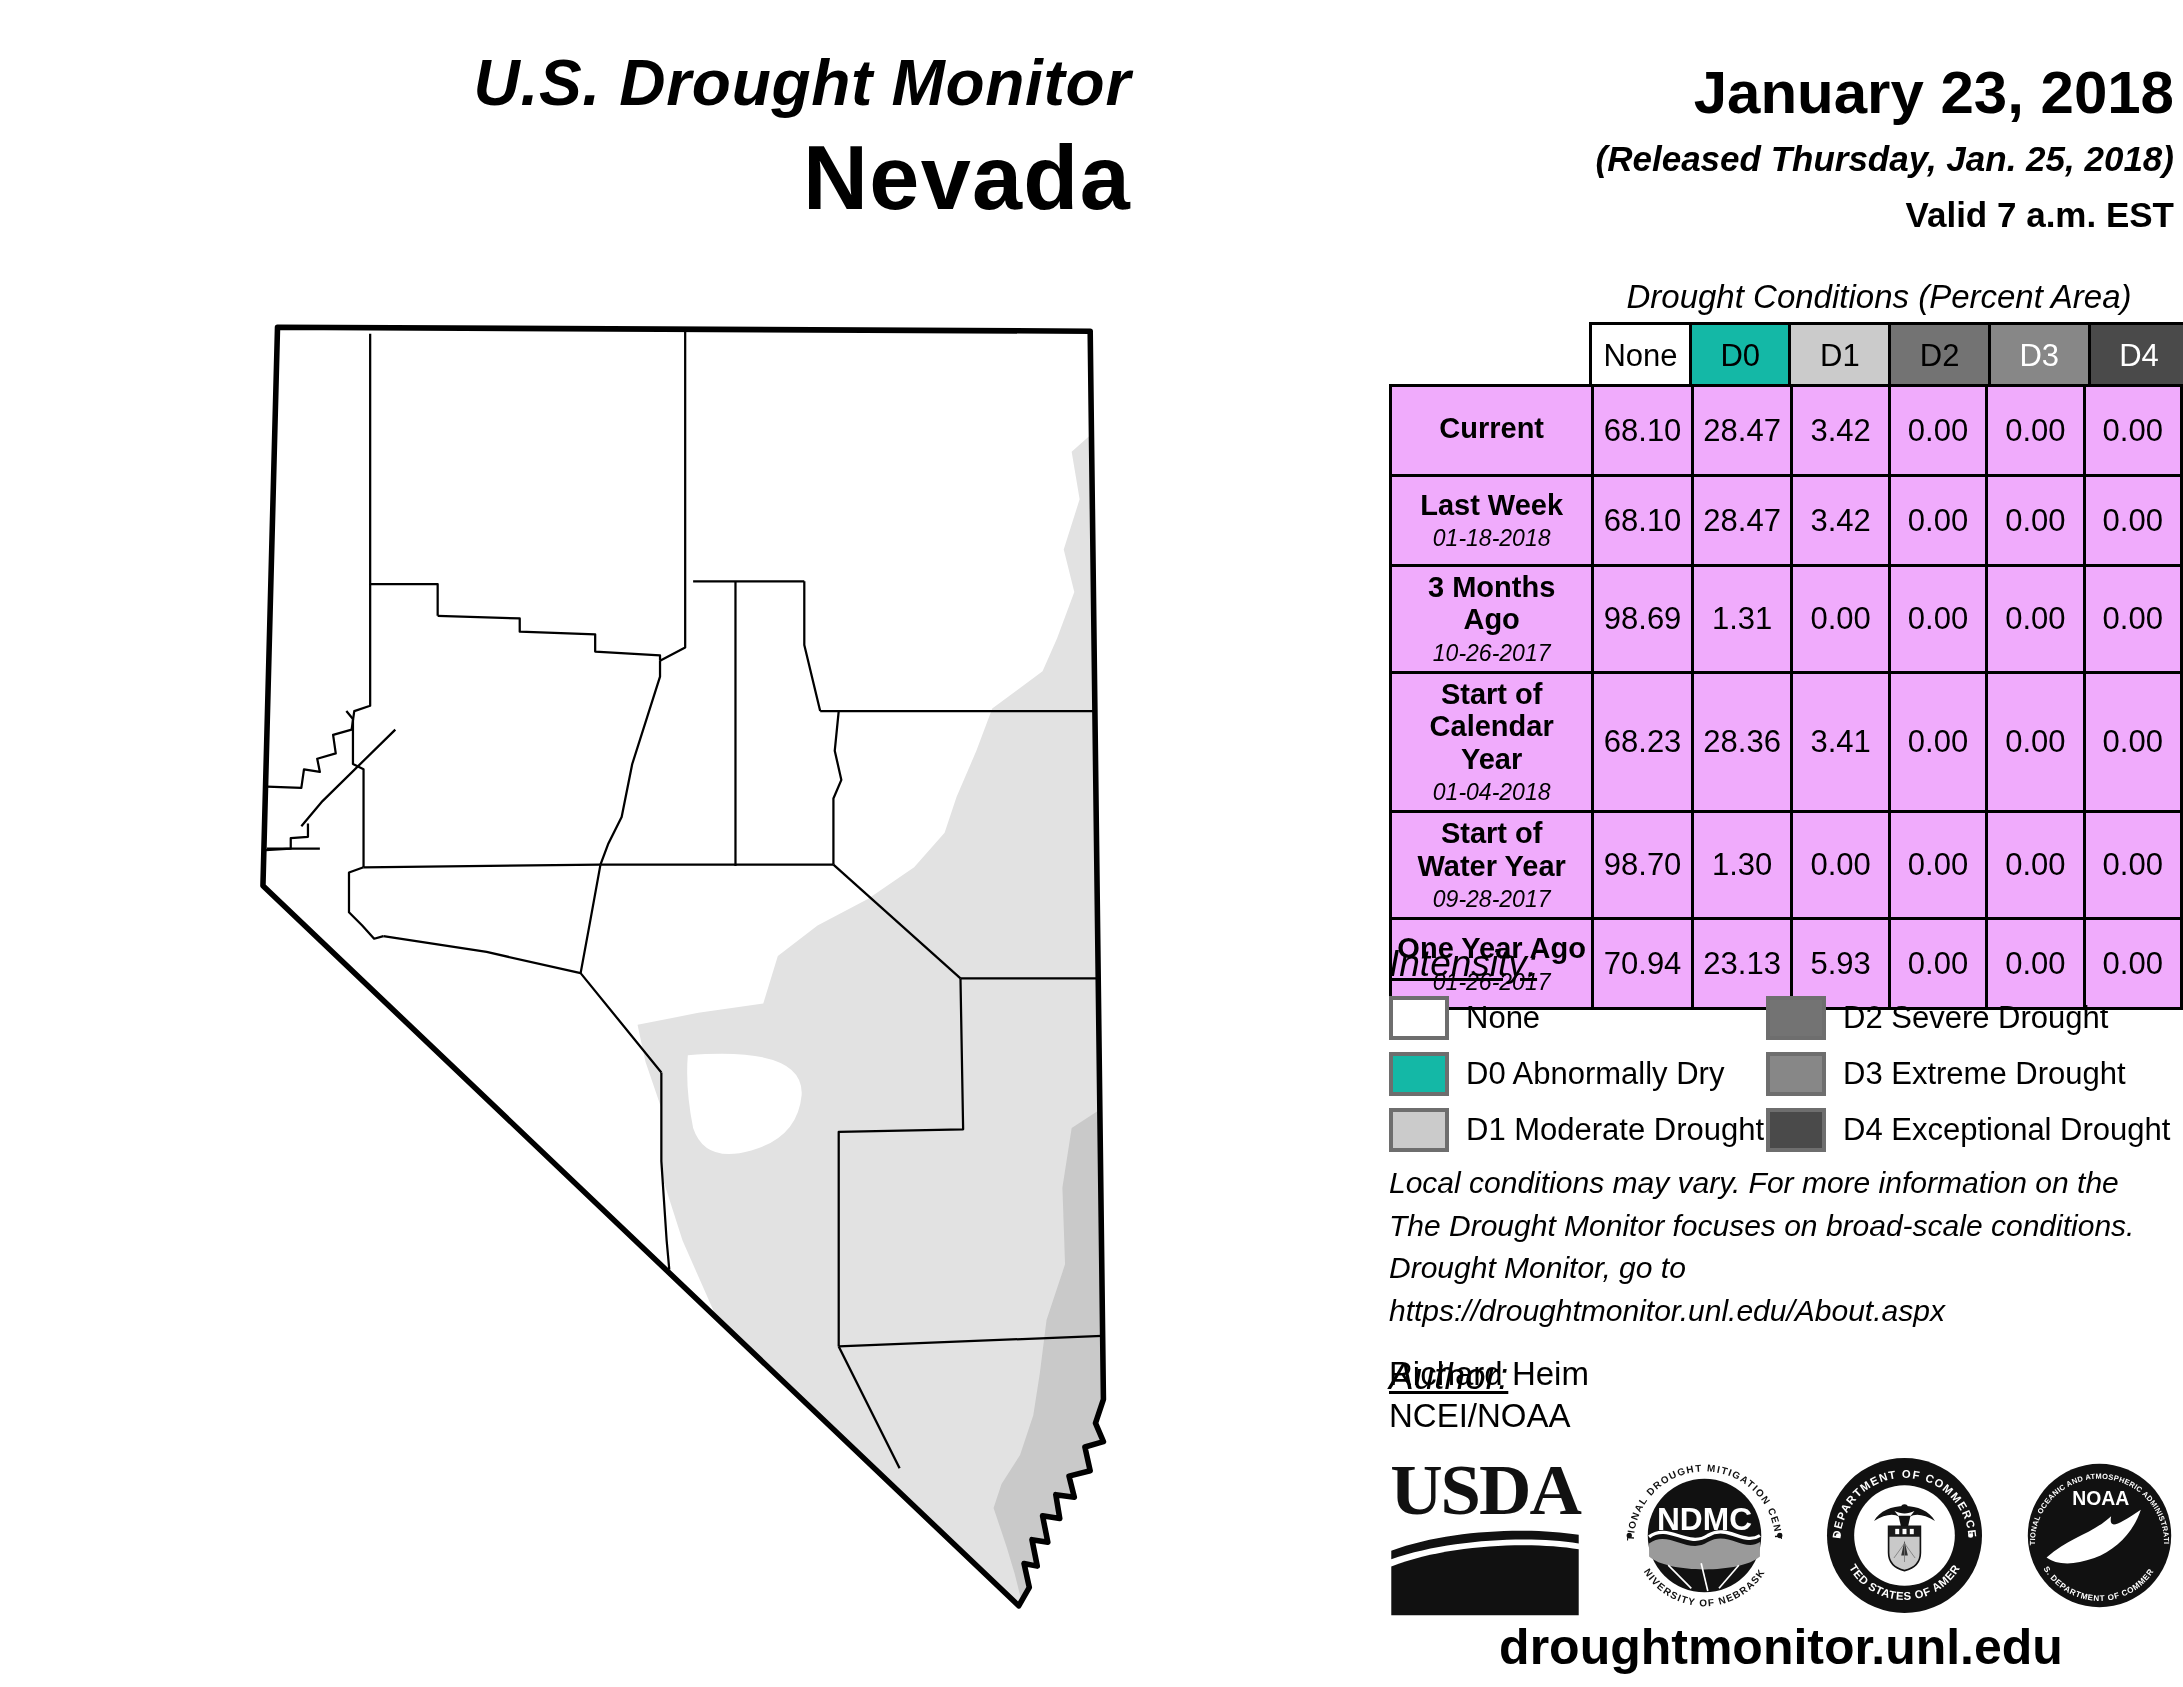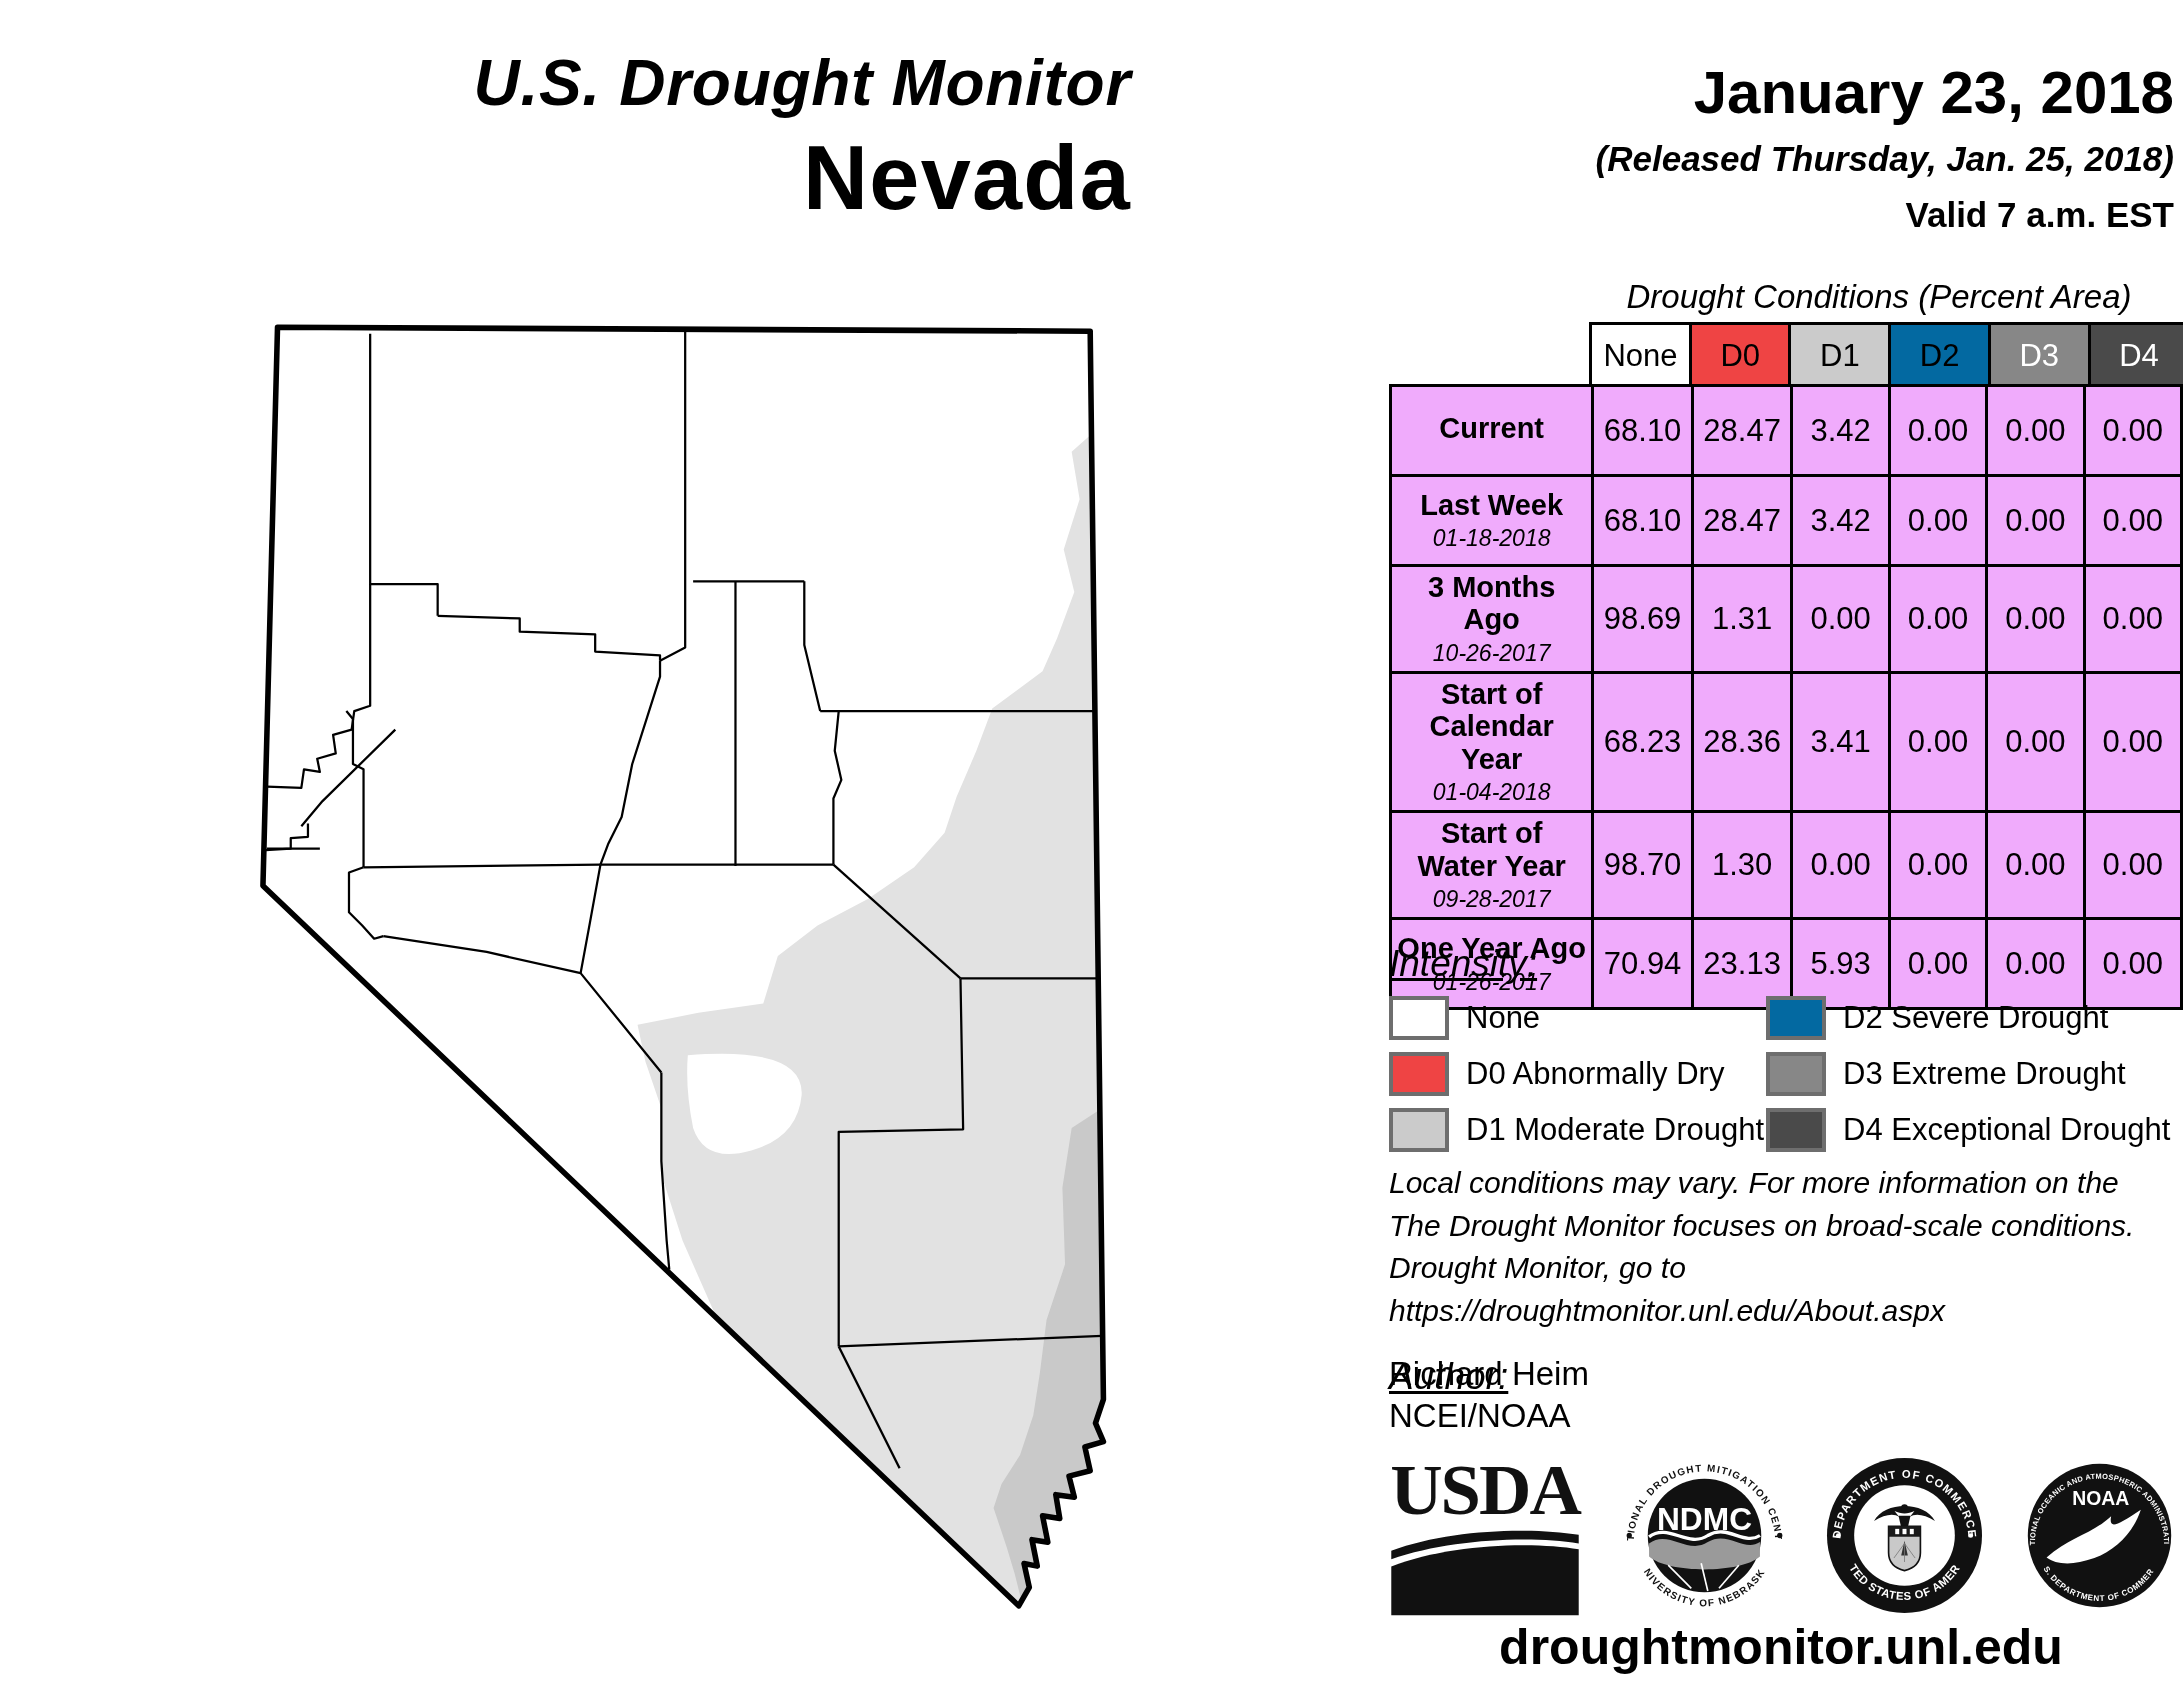--- a/index.html
+++ b/index.html
@@ -18,23 +18,23 @@
   .date-valid{font-size:35px;font-weight:bold;margin-top:16px;}
 
   
   .table-title{left:1588px;top:278px;width:582px;text-align:center;
                font-style:italic;font-size:33px;}
   .hdr-row{left:1589px;top:322px;display:flex;}
   .hcell{width:97px;height:62px;border:3.3px solid #000;margin-left:-3.3px;
          display:flex;align-items:center;justify-content:center;font-size:31px;}
   .hcell:first-child{margin-left:0;}
   .c-none{background:#ffffff;}
-  .c-d0{background:#ef4444;}
+  .c-d0{background:#14b8a6;}
   .c-d1{background:#cbcbcb;}
-  .c-d2{background:#0369a1;}
+  .c-d2{background:#737373;}
   .c-d3{background:#878787;color:#fff;}
   .c-d4{background:#4a4a4a;color:#fff;}
 
   table.dm{left:1389px;top:384px;border-collapse:collapse;position:absolute;}
   table.dm td{border:3.3px solid #000;text-align:center;font-size:31px;background:#f0abfc;}
   td.val{width:97px;height:85px;}
   td.rlabel{width:198px;padding:4px 5.3px;}
   .rlabel .lbl{font-weight:bold;font-size:29px;line-height:1.12;}
   .rlabel .rdate{font-style:italic;font-size:23px;margin-top:4px;}
 

